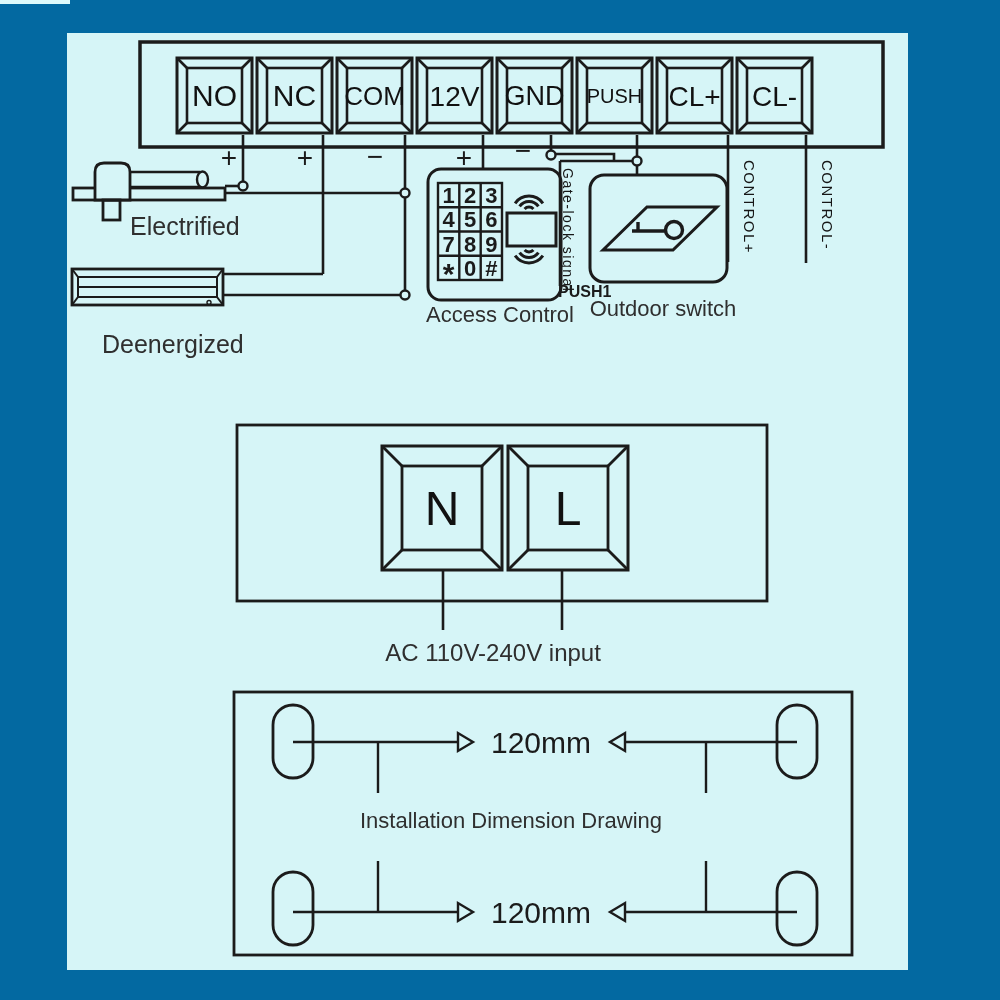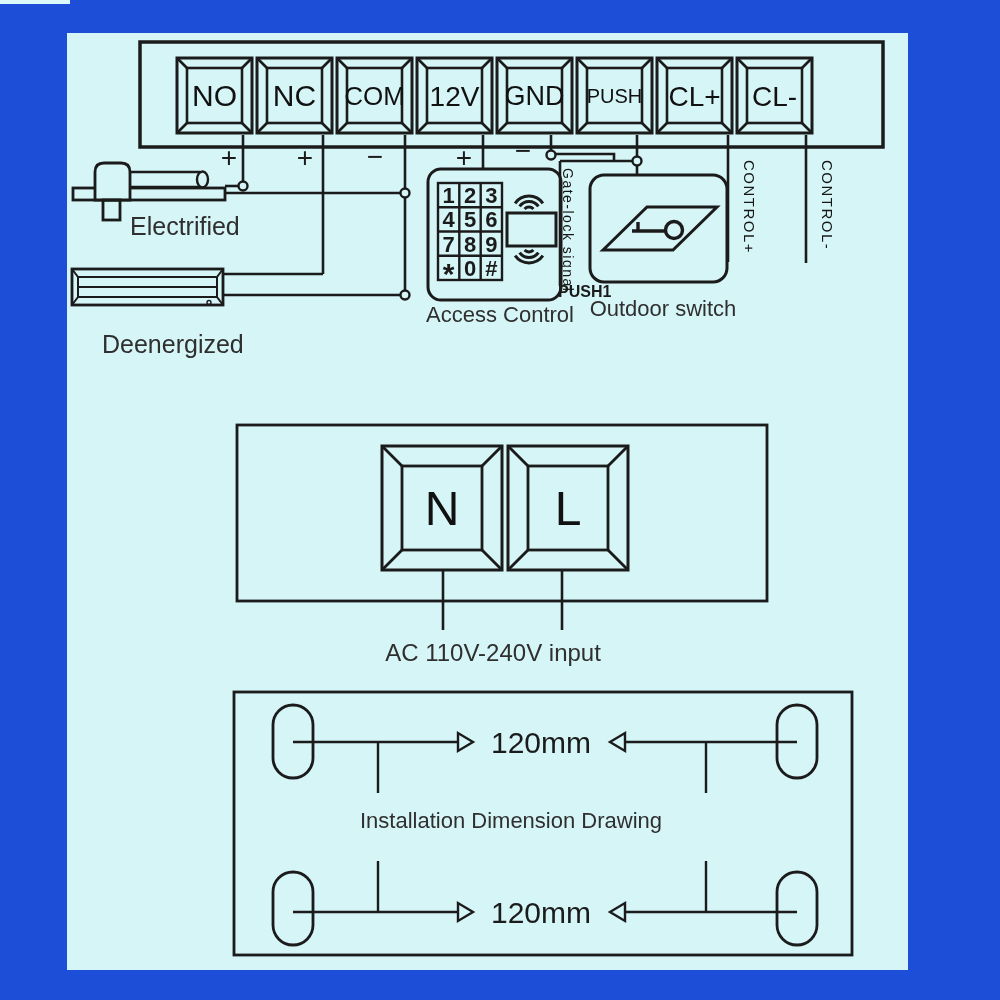--- a/index.html
+++ b/index.html
@@ -1,16 +1,16 @@
 <!DOCTYPE html>
 <html><head>
 <meta charset="utf-8">
 <style>
   html,body{margin:0;padding:0;background:#ffffff;}
-  #stage{position:relative;width:1000px;height:1000px;background:#1d4ed8;overflow:hidden;
+  #stage{position:relative;width:1000px;height:1000px;background:#0369a1;overflow:hidden;
          font-family:"Liberation Sans", sans-serif;}
   svg text{font-family:"Liberation Sans", sans-serif;fill:#1b1b1b;}
   .term-label{fill:#111;}
   .dev-label{fill:#2f2f2f;}
   .sign{font-size:28px;fill:#1b1b1b;}
   .vtext{letter-spacing:1.5px;fill:#161616;}
 </style>
 </head>
 <body>
 

